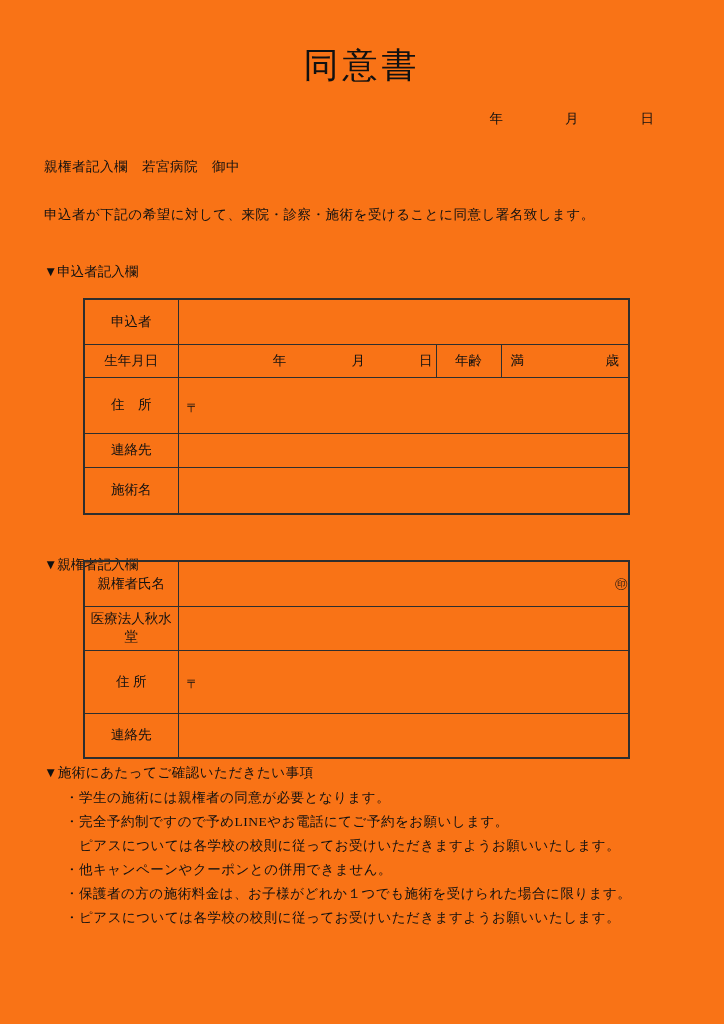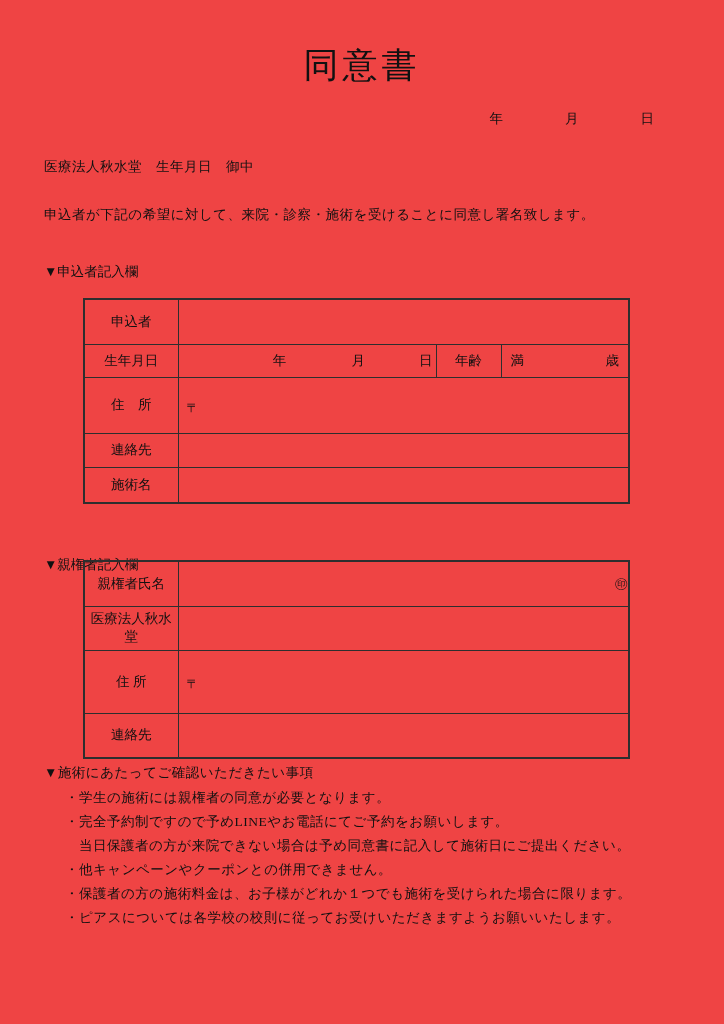--- a/index.html
+++ b/index.html
@@ -1,17 +1,17 @@
 <!DOCTYPE html>
 <html lang="ja"><head>
 <meta charset="utf-8">
 <style>
   html,body { margin:0; padding:0; background:#ffffff; }
   .page {
-    position:relative; width:724px; height:1024px; background:#ef4444;
+    position:relative; width:724px; height:1024px; background:#f97316;
     font-family:"Liberation Serif","DejaVu Serif",serif;
     color:#111111; overflow:hidden;
   }
   .title {
     position:absolute; top:42px; left:0; width:100%;
     margin:0; text-align:center; font-size:35px; font-weight:normal;
     letter-spacing:4px;
   }
   .dateline {
     position:absolute; top:110px; right:70px;
@@ -54,21 +54,21 @@
 <div class="page">
 
   <h1 class="title">同意書</h1>
 
   <div class="dateline">
     <span>年</span>
     <span>月</span>
     <span>日</span>
   </div>
 
-  <div class="recipient">医療法人秋水堂　生年月日　御中</div>
+  <div class="recipient">親権者記入欄　若宮病院　御中</div>
 
   <div class="statement">申込者が下記の希望に対して、来院・診察・施術を受けることに同意し署名致します。</div>
 
   <div class="sec-head s1">▼申込者記入欄</div>
 
   <table class="form t1">
     <colgroup>
         <col style="width:94px">
         <col style="width:258px">
         <col style="width:65px">
@@ -103,21 +103,21 @@
       <tr style="height:56px">
         <th>住　所</th>
         <td colspan="3" class="addr">
           <span class="postal">〒</span>
         </td>
       </tr>
       <tr style="height:34px">
         <th>連絡先</th>
         <td colspan="3"></td>
       </tr>
-      <tr style="height:36px">
+      <tr style="height:47px">
         <th>施術名</th>
         <td colspan="3"></td>
       </tr>
     </tbody>
   </table>
 
   <div class="sec-head s2">▼親権者記入欄</div>
 
   <table class="form t2">
     <colgroup>
@@ -145,19 +145,19 @@
         <th>連絡先</th>
         <td></td>
       </tr>
     </tbody>
   </table>
 
   <div class="notes">
     <div class="head">▼施術にあたってご確認いただきたい事項</div>
     <div class="note-item">・学生の施術には親権者の同意が必要となります。</div>
     <div class="note-item">・完全予約制ですので予めLINEやお電話にてご予約をお願いします。</div>
-    <div class="note-cont">当日保護者の方が来院できない場合は予め同意書に記入して施術日にご提出ください。</div>
+    <div class="note-cont">ピアスについては各学校の校則に従ってお受けいただきますようお願いいたします。</div>
     <div class="note-item">・他キャンペーンやクーポンとの併用できません。</div>
     <div class="note-item">・保護者の方の施術料金は、お子様がどれか１つでも施術を受けられた場合に限ります。</div>
     <div class="note-item">・ピアスについては各学校の校則に従ってお受けいただきますようお願いいたします。</div>
   </div>
 
 </div>
 
 </body></html>

